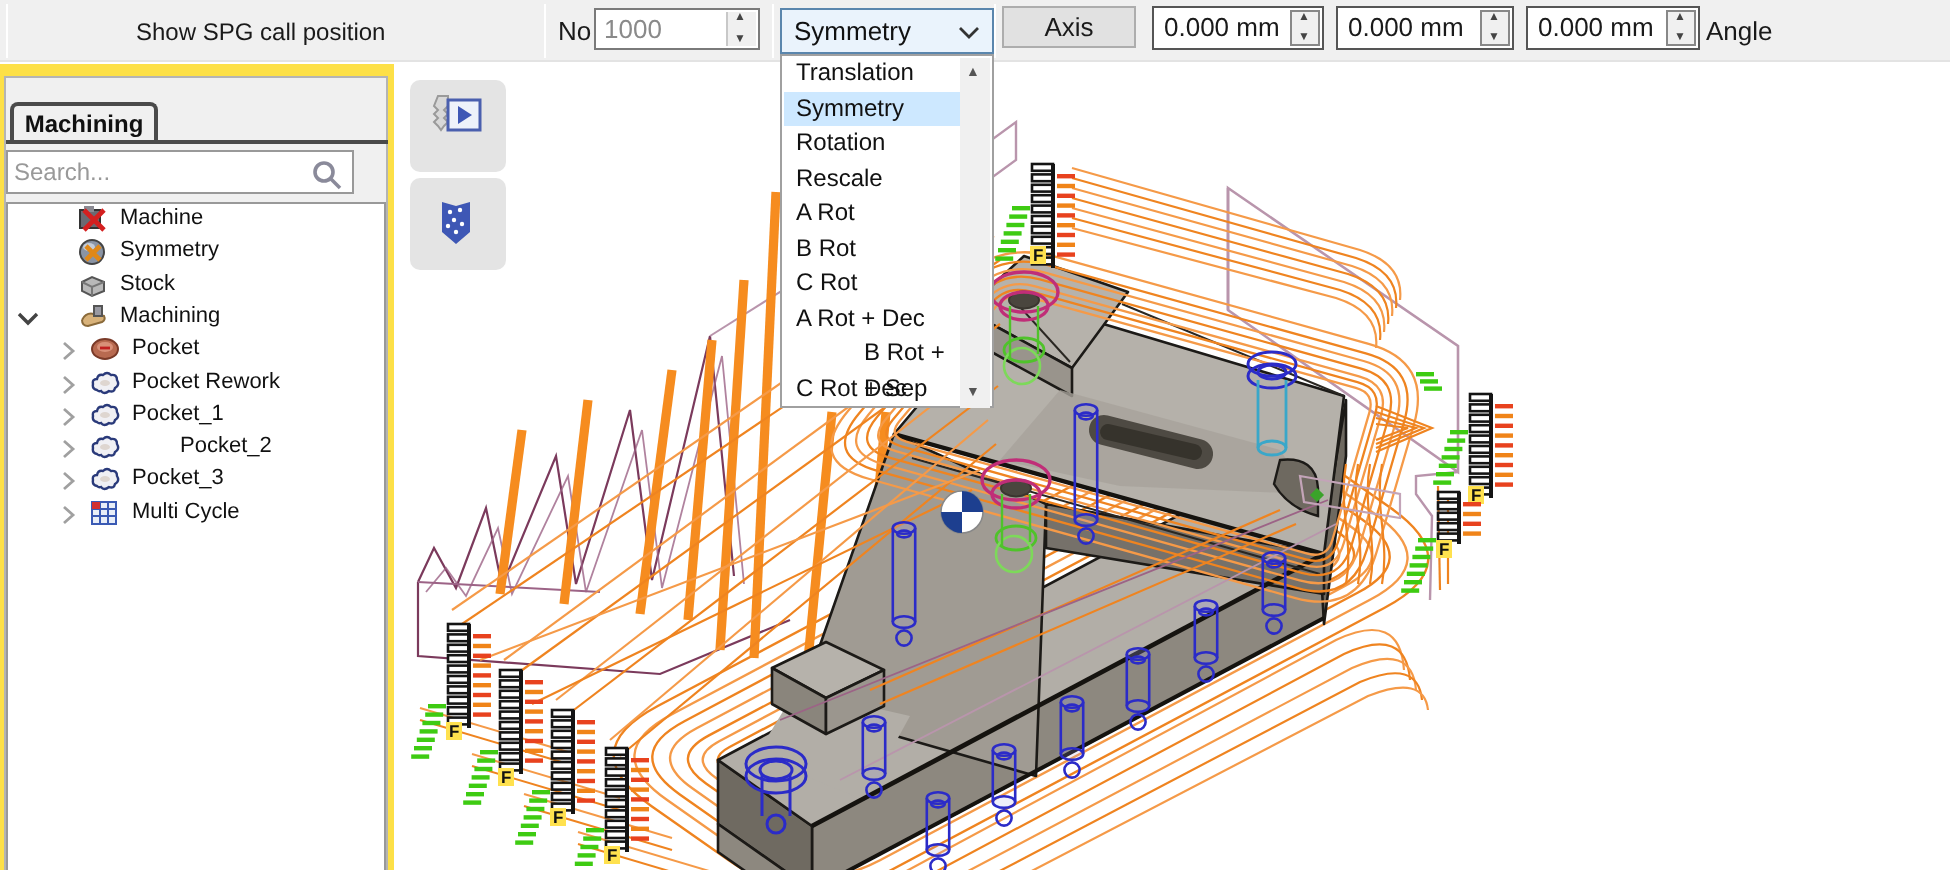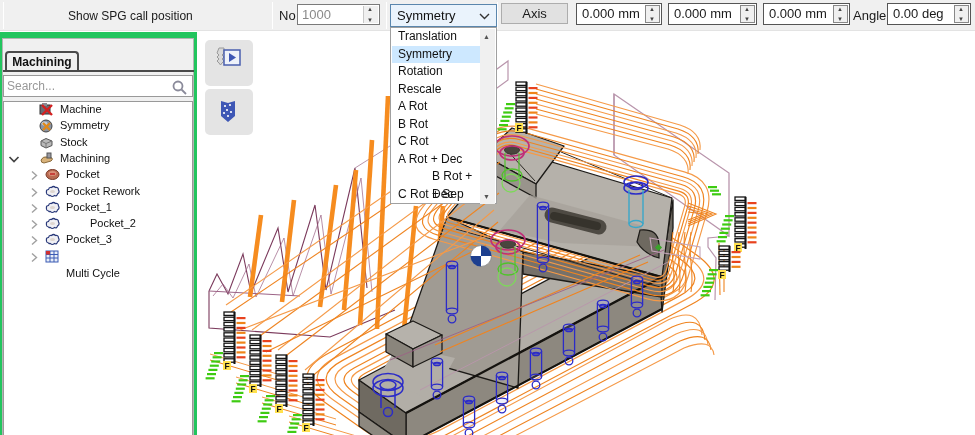--- a/index.html
+++ b/index.html
@@ -2,25 +2,25 @@
 <html><head><meta charset="utf-8"><style>
 * { margin:0; padding:0; box-sizing:border-box; }
 html,body { width:975px; height:435px; font-family:"Liberation Sans", sans-serif; background:#fff; overflow:hidden; position:relative; }
 #toolbar { position:absolute; left:0; top:0; width:975px; height:31px; background:#f0f0f0; border-bottom:1px solid #e3e3e3;padding-left:38px; }
 .tsep { position:absolute; top:2px; width:1px; height:27px; background:#c8c8c8; border-right:1px solid #fff; }
 .tlabel { position:absolute; font-size:13px; color:#1a1a1a; }
 .tinput { position:absolute; background:#fff; border:1px solid #7a7a7a; font-size:13px; color:#1a1a1a; }
 .spin { position:absolute; top:1px; right:1px; width:15px; bottom:1px; background:#f0f0f0; border-left:1px solid #c8c8c8; }
 .spin:before { content:"▲"; position:absolute; top:0px; left:3px; font-size:6px; color:#444; }
 .spin:after { content:"▼"; position:absolute; bottom:0px; left:3px; font-size:6px; color:#444; }
-#leftpanel { position:absolute; left:0; top:32px; width:197px; height:403px; background:#22c55e; }
+#leftpanel { position:absolute; left:0; top:32px; width:197px; height:403px; background:#fde047; }
 #panelbox { position:absolute; left:2px; top:6px; width:192px; height:397px; border:1px solid #b4b4b4; border-bottom:none; background:#f0f0f0; }
 #tab { position:absolute; left:2px; top:12px; width:74px; height:20px; background:#f0f0f0; border:2px solid #4a4a4a; border-bottom:none; border-radius:4px 4px 0 0; font-weight:bold; font-size:12px; color:#111; text-align:center; line-height:18px; }
 #tabline { position:absolute; left:0px; top:31px; width:191px; height:0px; border-top:2px solid #4a4a4a; }
-#search { position:absolute; left:0px; top:36px; width:190px; height:22px; background:#fff; border:1px solid #999; font-size:12px; color:#999; line-height:20px; padding-left:3px; }
+#search { position:absolute; left:0px; top:36px; width:174px; height:22px; background:#fff; border:1px solid #999; font-size:12px; color:#999; line-height:20px; padding-left:3px; }
 #tree { position:absolute; left:0px; top:62px; width:190px; height:335px; background:#fff; border:1px solid #999; border-bottom:none; }
 .trow { position:absolute; height:16px; font-size:11px; color:#111; white-space:nowrap; }
 #btn1,#btn2 { position:absolute; left:205px; width:48px; height:46px; background:#e4e4e4; border-radius:5px; }
 #btn1 { top:40px; } #btn2 { top:89px; }
 #dropdown { position:absolute; left:390px; top:27px; width:107px; height:177px; background:#fff; border:1px solid #a0a0a0; z-index:50; }
 .ditem { position:absolute; left:1px; width:88px; height:17.5px; font-size:12px; color:#111; line-height:17.5px; padding-left:6px; }
 #combo { position:absolute; left:390px; top:4px; width:107px; height:23px; background:#eaf3fc; border:1px solid #5a86ad; font-size:13px; color:#111; line-height:21px; padding-left:6px; z-index:51; }
 #dscroll { position:absolute; right:1px; top:1px; width:15px; height:175px; background:#f0f0f0; }
 </style></head>
 <body>
@@ -30,21 +30,20 @@
   <div class="tsep" style="left:272px"></div>
   <div class="tlabel" style="left:279px; top:8px;">No</div>
   <div class="tinput" style="left:297px; top:4px; width:83px; height:21px;"><span style="color:#8a8a8a; padding-left:4px; line-height:19px;text-align:right;">1000</span><div class="spin"></div></div>
   <div class="tsep" style="left:386px"></div>
   <div class="tsep" style="left:497px"></div>
   <div class="tlabel" style="left:501px; top:3px; width:67px; height:21px; background:#e1e1e1; border:1px solid #adadad; text-align:center; line-height:19px;">Axis</div>
   <div class="tinput" style="left:576px; top:3px; width:86px; height:22px; border-color:#555;"><span style="padding-left:5px; line-height:20px;">0.000 mm</span><div class="spin" style="border:1px solid #888;"></div></div>
   <div class="tinput" style="left:668px; top:3px; width:89px; height:22px; border-color:#555;"><span style="padding-left:5px; line-height:20px;">0.000 mm</span><div class="spin" style="border:1px solid #888;"></div></div>
   <div class="tinput" style="left:763px; top:3px; width:87px; height:22px; border-color:#555;"><span style="padding-left:5px; line-height:20px;">0.000 mm</span><div class="spin" style="border:1px solid #888;"></div></div>
   <div class="tlabel" style="left:853px; top:8px;">Angle</div>
-  <div class="tinput" style="left:887px; top:3px; width:84px; height:22px; border-color:#555;"><span style="padding-left:5px; line-height:20px;">0.00 deg</span><div class="spin" style="border:1px solid #888;"></div></div>
 </div>
 
 <svg id="viewport" style="position:absolute; left:197px; top:32px;" width="778" height="403" viewBox="197 32 778 403">
 <path d="M 614 94 L 729 173 L 729 236 L 614 155 Z" fill="none" stroke="#b995ac" stroke-width="1.3" stroke-opacity="1.0"></path>
 <path d="M 614 94 L 614 155" fill="none" stroke="#b995ac" stroke-width="1.3" stroke-opacity="1.0"></path>
 <path d="M 729 236 L 708 238 L 708 247 L 716 258 L 715 300" fill="none" stroke="#b995ac" stroke-width="1.2" stroke-opacity="1.0"></path>
 <path d="M 508 61 L 508 80 L 471 107 L 471 88 Z" fill="none" stroke="#b995ac" stroke-width="1.2" stroke-opacity="1.0"></path>
 <path d="M 490 75 L 490 113" fill="none" stroke="#b995ac" stroke-width="1.0" stroke-opacity="1.0"></path>
 <path d="M 209 291 L 217 274 L 228 294 L 243 254 L 251 293 L 278 228 L 288 292 L 315 205 L 326 290 L 355 168 L 367 288 " fill="none" stroke="#7b3a5c" stroke-width="1.1" stroke-opacity="1.0"></path>
 <path d="M 213 296 L 223 284 L 233 298 L 249 264 L 256 297 L 284 238 L 293 296 L 321 215 L 331 294 L 361 178 L 372 292 " fill="none" stroke="#9c6386" stroke-width="0.9" stroke-opacity="0.8"></path>
@@ -548,21 +547,21 @@
         </div>
 <div class="trow" style="top:146.7px; left:0;">
           <svg style="position:absolute; left:26px; top:3px;" width="8" height="11" viewBox="0 0 8 11">
             <path d="M2 1.5 L6.5 5.5 L2 9.5" stroke="#a0a0a0" fill="none" stroke-width="1.4"></path>
           </svg>
           <span style="position:absolute; left:41px; top:0px;"><svg width="15" height="15" viewBox="0 0 15 15">
               <rect x="1" y="2" width="12" height="11" fill="#e8eef8" stroke="#3a5ab4"></rect>
               <path d="M1 5.5 L13 5.5 M1 9 L13 9 M5 2 L5 13 M9 2 L9 13" stroke="#3a5ab4" stroke-width="1"></path>
               <rect x="1" y="2" width="4" height="3.5" fill="#d03030"></rect>
             </svg></span>
-          <span style="position:absolute; left:62px; top:1px;margin-top:17px;">Multi Cycle</span>
+          <span style="position:absolute; left:62px; top:1px;">Multi Cycle</span>
         </div>
       </div>
   </div>
 </div>
 
 <div id="btn1"><svg width="48" height="46" viewBox="0 0 48 46">
   <g stroke="#9a9a9a" stroke-width="1" fill="#d8d8d8">
         <path d="M14 8 l5 0 0 5 -2 2 2 2 -2 2 2 2 -2 2 -1.5 2 -1.5 -2 -2 -2 2 -2 -2 -2 2 -2 -2 -2 z"></path>
       </g>
   <rect x="19" y="10" width="16" height="15" fill="#eef2fa" stroke="#4a5fae" stroke-width="1.5"></rect>

